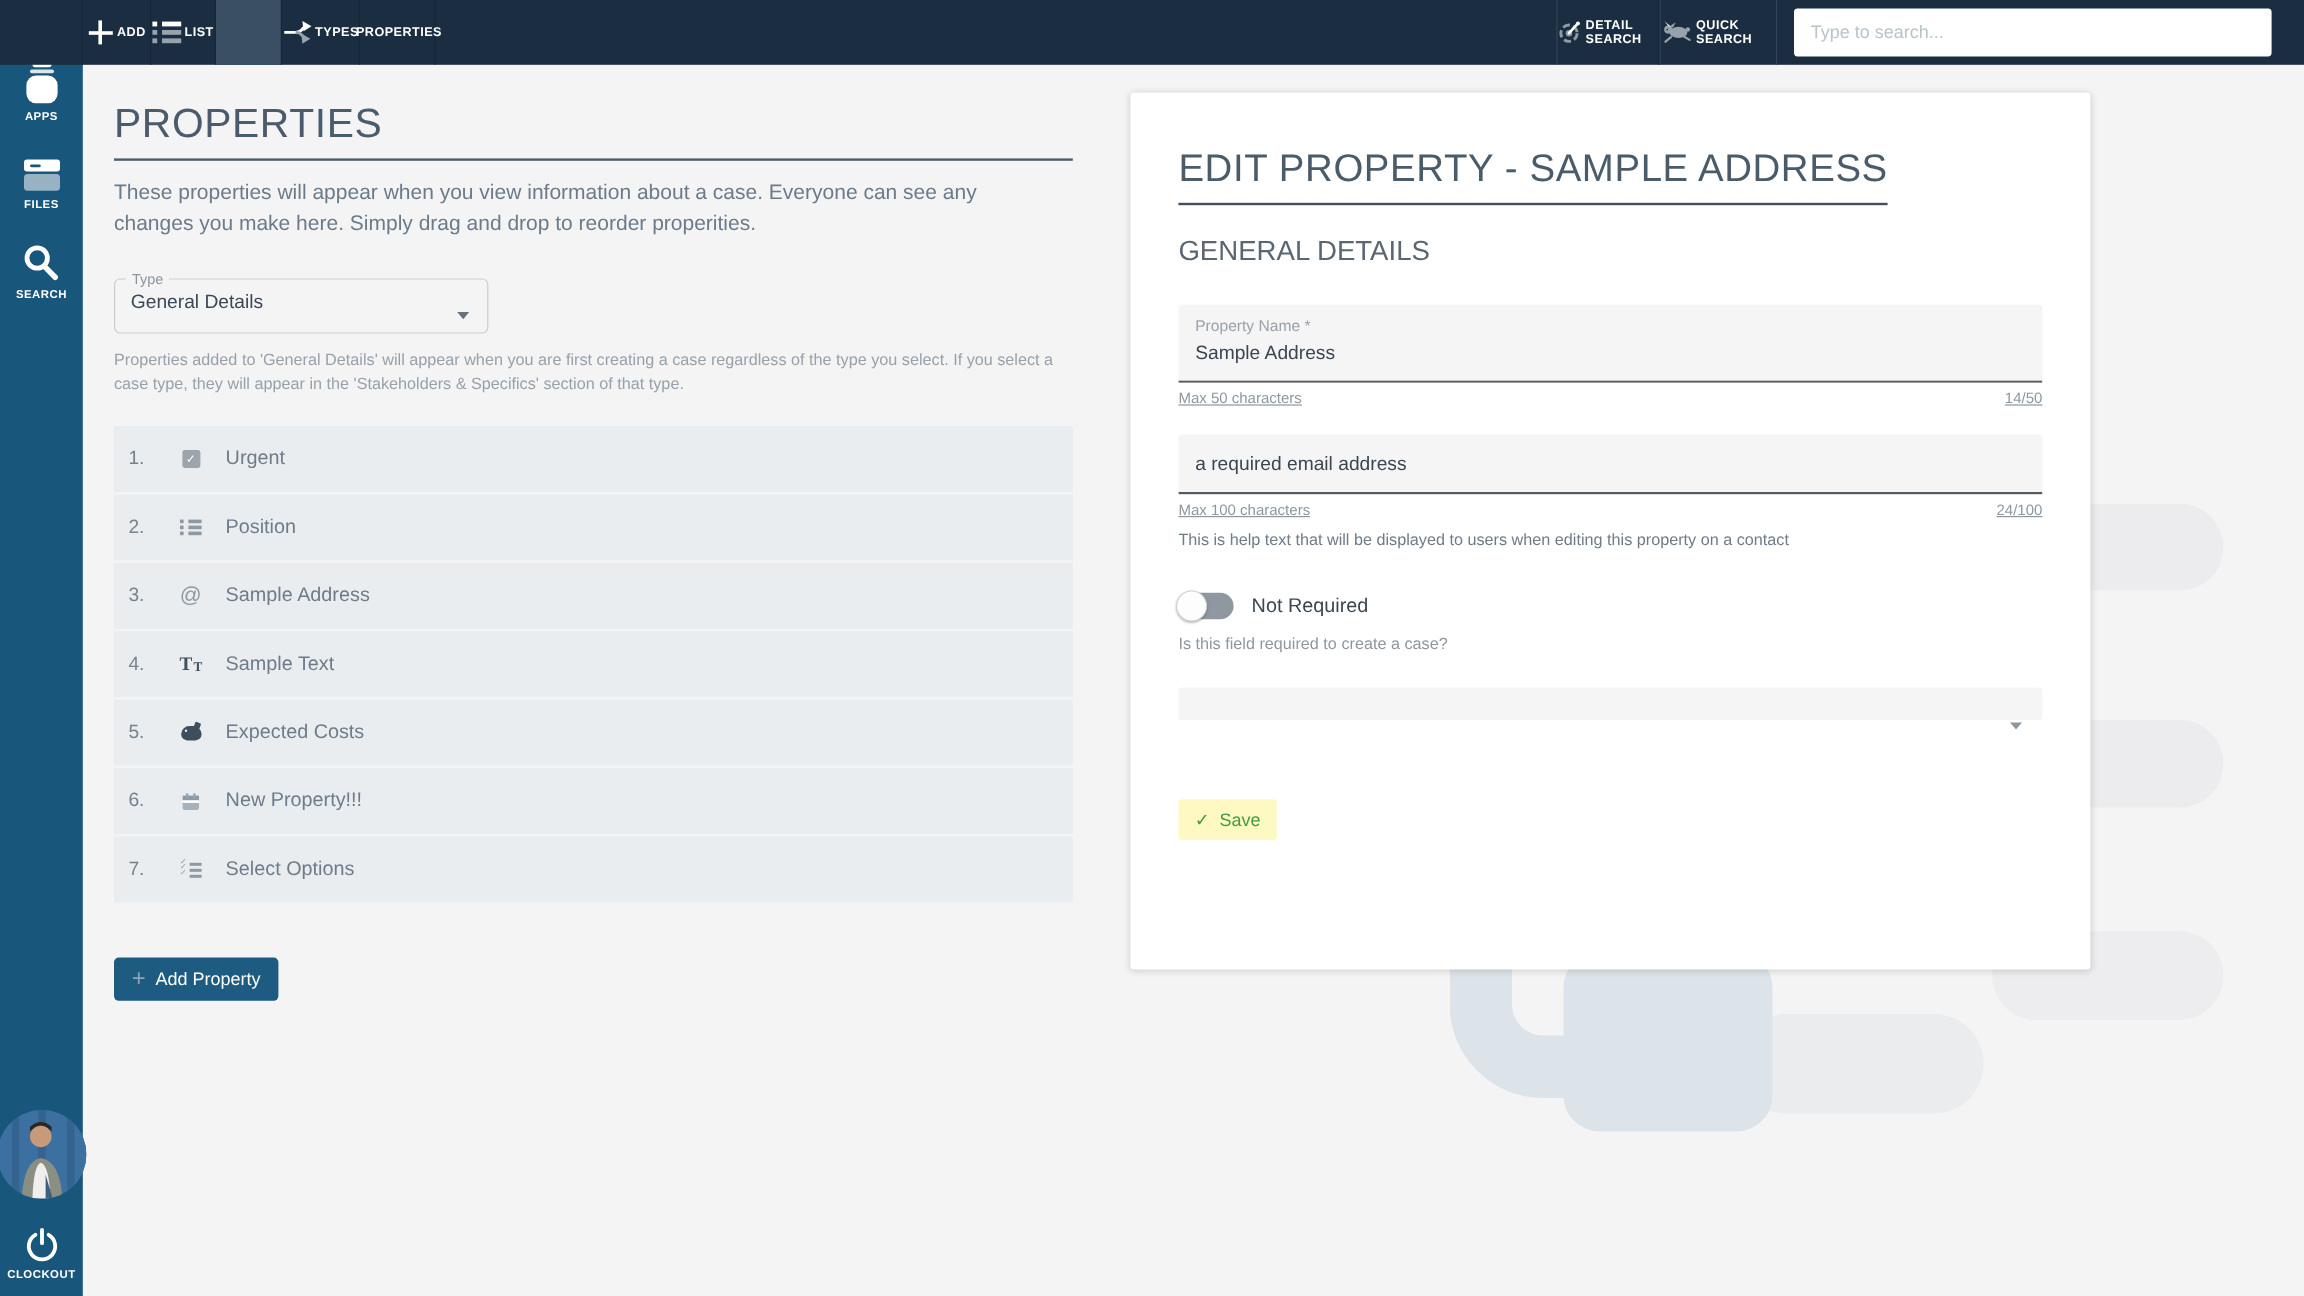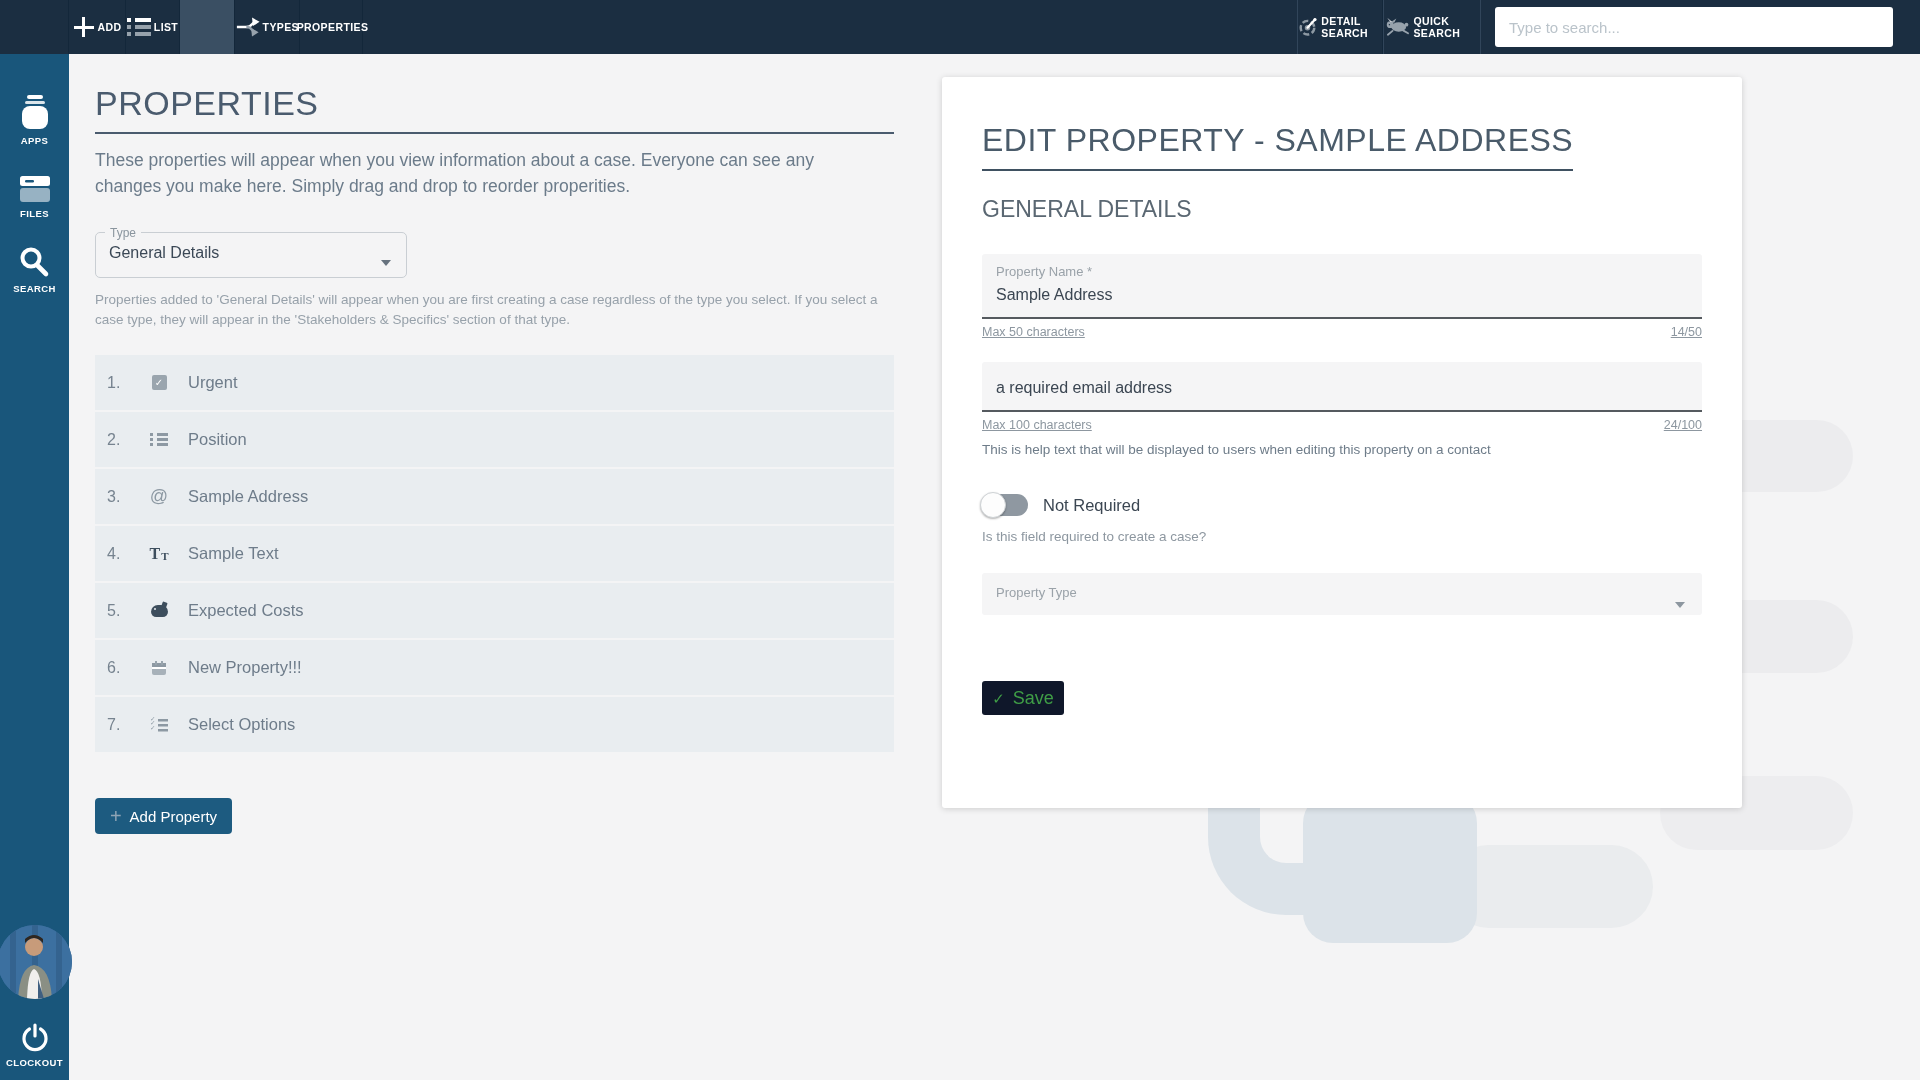--- a/index.html
+++ b/index.html
@@ -48,21 +48,21 @@
     background-size:4px 4px,16px 4px,4px 4px,16px 4px,4px 4px,16px 4px;
     background-position:0 0,8px 0,0 7px,8px 7px,0 14px,8px 14px; }
   .tb-prop-icon { width:24px; height:18px; background-repeat:no-repeat; background-image:
       linear-gradient(#fff,#fff), linear-gradient(#fff,#fff), linear-gradient(#fff,#fff),
       linear-gradient(#97a2ac,#97a2ac), linear-gradient(#97a2ac,#97a2ac);
     background-size:6px 6px,3px 12px,13px 4px,13px 3px,13px 3px;
     background-position:0 0,2px 6px,11px 1px,11px 8px,11px 15px; }
 
   
   .sidebar { position:absolute; left:0; top:0; width:69px; height:1080px; background:#19567b; z-index:20;
-             display:flex; flex-direction:column; align-items:center; padding-top:93px; }
+             display:flex; flex-direction:column; align-items:center; padding-top:50px; }
   .sb-item { display:flex; flex-direction:column; align-items:center; gap:4px; margin-bottom:26px; cursor:pointer; }
   .sb-label { font-size:9.5px; font-weight:bold; color:#ffffff; letter-spacing:.4px; }
   .sb-bottom { position:absolute; left:0; bottom:0; width:69px; display:flex; flex-direction:column; align-items:center; }
   .avatar { width:74px; height:74px; border-radius:50%; overflow:hidden; margin-bottom:24px; cursor:pointer;
             background:repeating-linear-gradient(90deg,#3c70a0 0 10px,#34638f 10px 20px); position:relative; }
   .clockout { display:flex; flex-direction:column; align-items:center; gap:4px; margin-bottom:12px; cursor:pointer; }
 
   
   .left-panel { position:absolute; left:95px; top:84px; width:799px; z-index:5; }
   .lp-title { font-size:34px; font-weight:300; color:#4a5b6e; letter-spacing:.5px; }
@@ -140,22 +140,22 @@
   .toggle-knob { position:absolute; left:-2px; top:-2px; width:26px; height:26px; background:#fdfdfd;
                  border:1px solid #cfd3d6; border-radius:50%; box-shadow:0 1px 2px rgba(0,0,0,.3); }
   .toggle-label { font-size:16.5px; color:#3b4652; }
   .toggle-desc { margin-top:13px; font-size:13.5px; color:#8d97a0; }
   .select-group { margin-top:29px; background:#f5f5f6; border-radius:3px; padding:12px 14px 15px;
                   position:relative; cursor:pointer; }
   .select-value { margin-top:9px; font-size:16px; color:#9aa2a9; }
   .select-caret { position:absolute; right:17px; top:29px; width:0; height:0;
                   border-left:5.5px solid transparent; border-right:5.5px solid transparent;
                   border-top:6px solid #8d97a0; }
-  .save-btn { margin-top:66px; width:82px; height:34px; background:#0f172a; border:none; border-radius:3px;
-              color:#3f9d46; font-size:18px; display:flex; align-items:center; justify-content:center;
+  .save-btn { margin-top:66px; width:82px; height:34px; background:#fef9c3; border:none; border-radius:3px;
+              color:#3f9d46; font-size:15px; display:flex; align-items:center; justify-content:center;
               gap:8px; cursor:pointer; font-family:"Liberation Sans", sans-serif; }
   .save-check-icon::before { content:"✓"; font-size:15px; color:#3f9d46; }
 </style>
 </head>
 <body>
 
 <div id="app">
 
   <div class="dec dec-pill-a"></div>
   <div class="dec dec-pill-b"></div>
@@ -370,21 +370,20 @@
 
     <div class="toggle-row">
       <div class="toggle">
         <div class="toggle-knob"></div>
       </div>
       <span class="toggle-label">Not Required</span>
     </div>
     <div class="toggle-desc">Is this field required to create a case?</div>
 
     <div class="select-group">
-      <div class="field-label">Property Type</div>
       <span class="select-caret"></span>
     </div>
 
     <button class="save-btn">
       <span class="save-check-icon"></span>
       <span>Save</span>
     </button>
   </div>
 
 </div>

